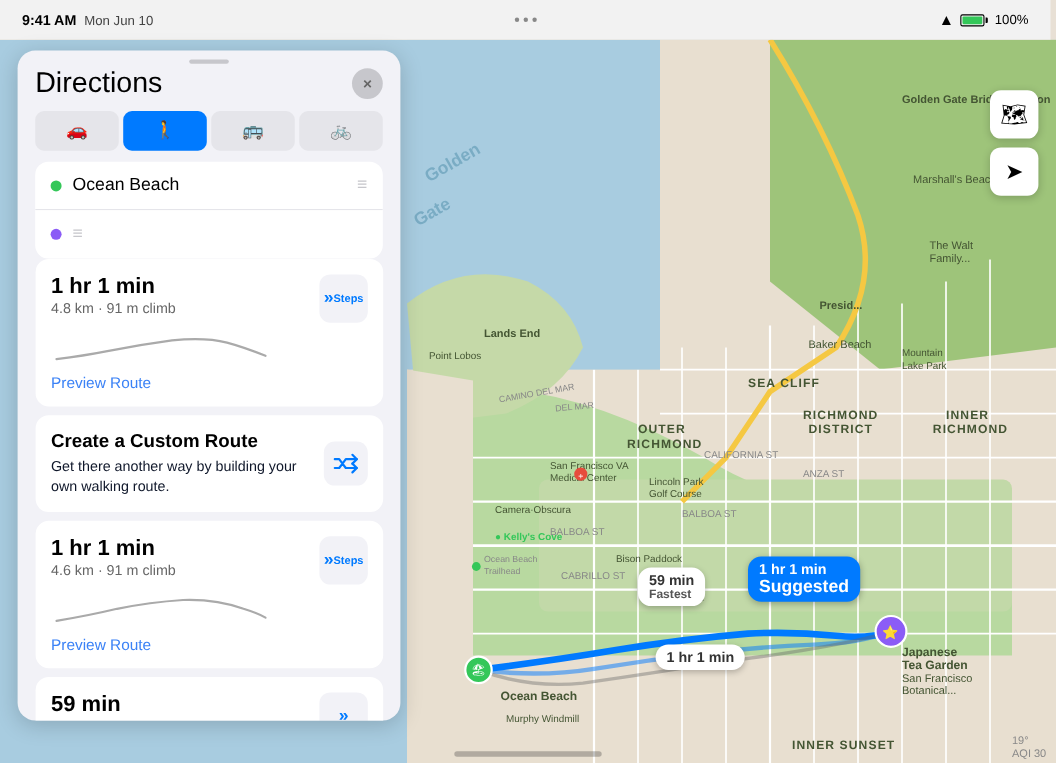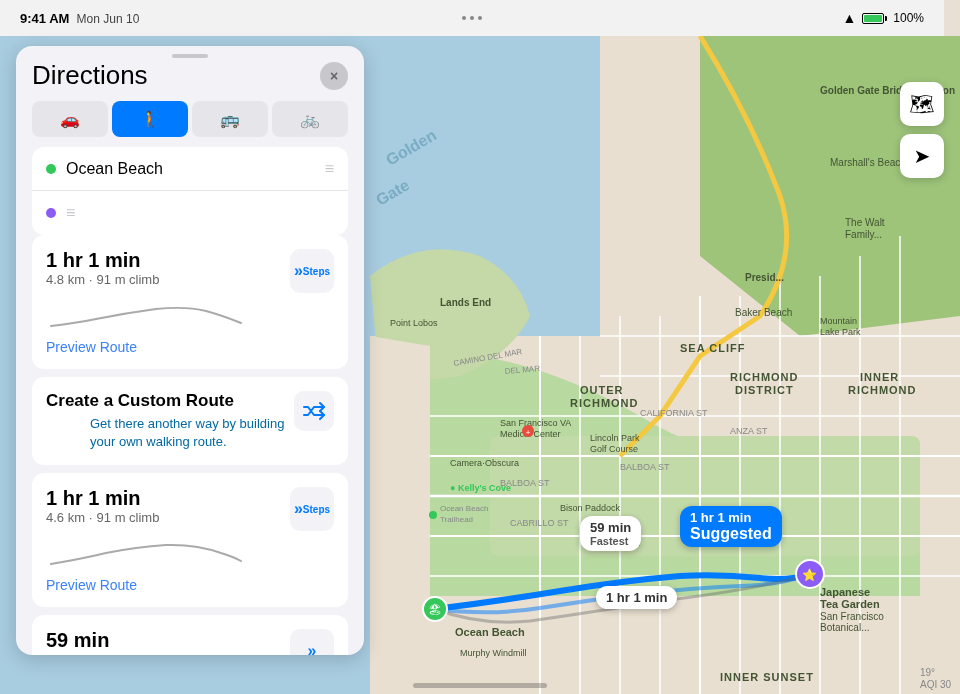--- a/index.html
+++ b/index.html
@@ -8,21 +8,21 @@
       height: 694px;
       overflow: hidden;
       font-family: -apple-system, BlinkMacSystemFont, 'SF Pro Text', 'Helvetica Neue', sans-serif;
       position: relative;
       background: #e8e0d5;
     }
 
     
     .status-bar {
       position: absolute;
-      top: 0; left: 0; right: 16px;
+      top: 0; left: 0; right: 5px;
       height: 36px;
       background: #f2f2f2;
       display: flex;
       align-items: center;
       justify-content: space-between;
       padding: 0 20px;
       z-index: 100;
       font-size: 13px;
       font-weight: 600;
       color: #000;
@@ -259,34 +259,33 @@
       cursor: pointer;
     }
 
     
     .custom-route-card {
       background: white;
       margin: 0 16px 8px;
       border-radius: 12px;
       padding: 14px;
       display: flex;
-      align-items: flex-start;
+      align-items: center;
     }
     .custom-route-text { flex: 1; }
     .custom-route-title {
       font-size: 17px;
       font-weight: 600;
       color: #000;
       margin-bottom: 4px;
     }
     .custom-route-desc {
       font-size: 13px;
-      color: #0369a1;
+      color: #0f172a;
       line-height: 1.4;
-      margin-left: 44px;
     }
     .custom-route-icon {
       width: 40px;
       height: 40px;
       background: #f2f2f7;
       border-radius: 10px;
       display: flex;
       align-items: center;
       justify-content: center;
       font-size: 20px;

